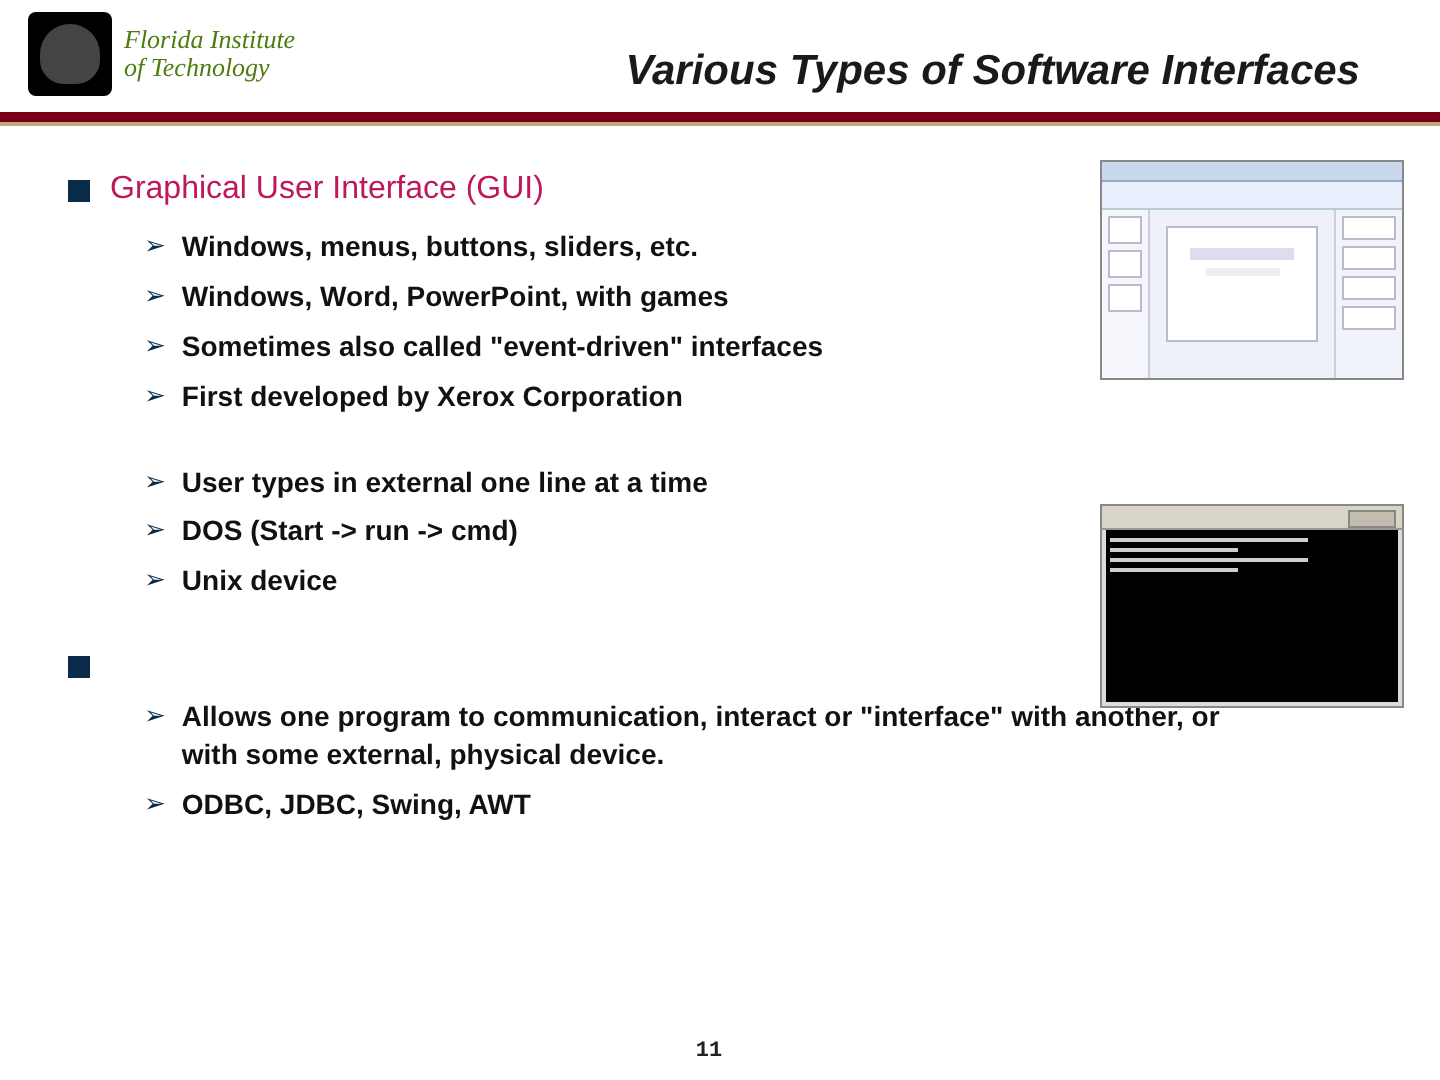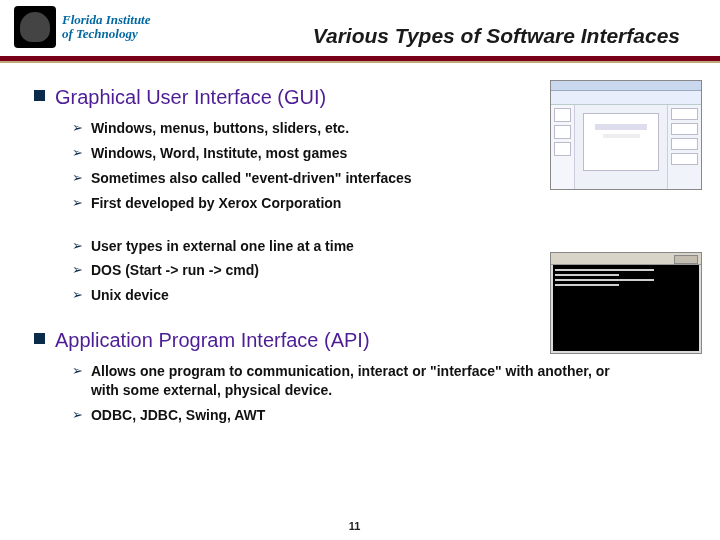--- a/index.html
+++ b/index.html
@@ -37,22 +37,22 @@
     position: absolute;
     left: 6px; top: 6px;
     width: 30px; height: 30px;
     background: #444;
     border-radius: 50% 50% 40% 40%;
   }
   .logo-text {
     margin-left: 6px;
     font-family: "Times New Roman", serif;
     font-style: italic;
-    font-weight: bold;
-    color: #0369a1;
+    font-weight: normal;
+    color: #4d7c0f;
     font-size: 13px;
     line-height: 1.05;
   }
   .title {
     position: absolute;
     right: 40px;
     top: 24px;
     font-family: Liberation Sans, sans-serif;
     font-weight: bold;
     font-style: italic;
@@ -89,22 +89,22 @@
   }
   .bullet-sq {
     width: 11px;
     height: 11px;
     background: #0b2b4a;
     margin-top: 4px;
     margin-right: 10px;
     flex-shrink: 0;
   }
   .section-title {
-    font-size: 20px;
-    color: #4c1d95;
+    font-size: 16px;
+    color: #be185d;
   }
   .subitems {
     margin-left: 38px;
   }
   .subitem {
     display: flex;
     align-items: flex-start;
     margin-bottom: 6px;
   }
   .arrow {
@@ -156,20 +156,21 @@
   .thumb-cli .line { height: 2px; background: #cfcfcf; margin-bottom: 3px; width: 70%; }
   .thumb-cli .line.s { width: 45%; }
   .page-num {
     position: absolute;
     bottom: 8px;
     left: 0; right: 11px;
     text-align: center;
     font-size: 11px;
     font-weight: bold;
     color: #222;
+    font-family: Liberation Mono, monospace;
   }
 </style>
 </head>
 <body>
 
 <div class="header">
   <div class="logo">
     <div class="logo-mark"></div>
     <div class="logo-text">
       <div>Florida Institute</div>
@@ -188,21 +189,21 @@
       <div class="bullet-sq"></div>
       <div class="section-title">Graphical User Interface (GUI)</div>
     </div>
     <div class="subitems">
       <div class="subitem">
         <span class="arrow">➢</span>
         <span class="subtext">Windows, menus, buttons, sliders, etc.</span>
       </div>
       <div class="subitem">
         <span class="arrow">➢</span>
-        <span class="subtext">Windows, Word, Institute, most games</span>
+        <span class="subtext">Windows, Word, PowerPoint, with games</span>
       </div>
       <div class="subitem">
         <span class="arrow">➢</span>
         <span class="subtext">Sometimes also called "event-driven" interfaces</span>
       </div>
       <div class="subitem">
         <span class="arrow">➢</span>
         <span class="subtext">First developed by Xerox Corporation</span>
       </div>
     </div>
@@ -221,21 +222,20 @@
       <div class="subitem">
         <span class="arrow">➢</span>
         <span class="subtext">Unix device</span>
       </div>
     </div>
   </div>
 
   <div class="section">
     <div class="section-head">
       <div class="bullet-sq"></div>
-      <div class="section-title">Application Program Interface (API)</div>
     </div>
     <div class="subitems">
       <div class="subitem">
         <span class="arrow">➢</span>
         <span class="subtext">Allows one program to communication, interact or "interface" with another, or with some external, physical device.</span>
       </div>
       <div class="subitem">
         <span class="arrow">➢</span>
         <span class="subtext">ODBC, JDBC, Swing, AWT</span>
       </div>

